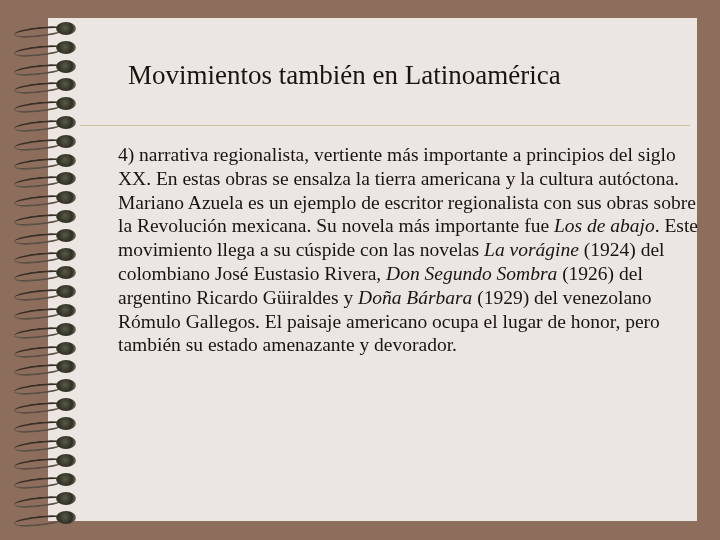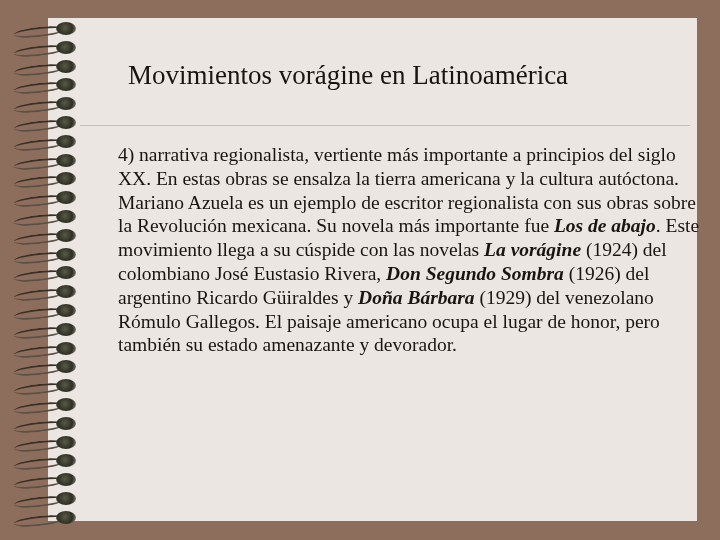--- a/index.html
+++ b/index.html
@@ -5,21 +5,21 @@
   html, body { margin:0; padding:0; }
   body { width:720px; height:540px; background:#8d6e5c; position:relative; overflow:hidden; font-family:"Liberation Serif","DejaVu Serif",serif; }
   .page { position:absolute; left:48px; top:18px; width:649px; height:503px; background:#ebe6e2; }
   .rings { position:absolute; left:0; top:0; width:90px; height:540px; }
   .ring { position:absolute; left:10px; width:70px; height:14px; }
   .ring .wire { position:absolute; left:4px; top:5px; width:50px; height:6px; border-radius:50%; border-top:2px solid #3a2f26; border-bottom:2px solid #5c5046; transform:skewY(-6deg); }
   .ring .hole { position:absolute; left:46px; top:0px; width:20px; height:13px; border-radius:50%; background:radial-gradient(circle at 45% 45%, #5a5a48 0%, #2e2e24 55%, #9a9a88 100%); }
   .title { position:absolute; left:128px; top:60px; font-size:27px; color:#1a1410; white-space:nowrap; }
   .rule { position:absolute; left:80px; top:125px; width:610px; height:1px; background:#cbbfa6; }
   .body { position:absolute; left:118px; top:143px; width:595px; font-size:19.5px; line-height:23.8px; color:#1a1410; }
-  .body i { font-style:italic;font-weight:bold; }
+  .body i { font-style:italic; }
 </style>
 </head>
 <body>
 
 <div class="page"></div>
 <div class="rings" id="rings">
     <div class="ring" style="top: 22px;">
       <div class="wire"></div>
       <div class="hole"></div>
     </div>
@@ -122,17 +122,17 @@
     <div class="ring" style="top: 492px;">
       <div class="wire"></div>
       <div class="hole"></div>
     </div>
     <div class="ring" style="top: 510.8px;">
       <div class="wire"></div>
       <div class="hole"></div>
     </div>
   </div>
 
-<div class="title">Movimientos vorágine en Latinoamérica</div>
+<div class="title">Movimientos también en Latinoamérica</div>
 <div class="rule"></div>
 <div class="body" id="body">
   <span>4) narrativa regionalista, vertiente más importante a principios del siglo XX. En estas obras se ensalza la tierra americana y la cultura autóctona. Mariano Azuela es un ejemplo de escritor regionalista con sus obras sobre la Revolución mexicana. Su novela más importante fue </span><i>Los de abajo</i><span>. Este movimiento llega a su cúspide con las novelas </span><i>La vorágine</i><span> (1924) del colombiano José Eustasio Rivera, </span><i>Don Segundo Sombra</i><span> (1926) del argentino Ricardo Güiraldes y </span><i>Doña Bárbara</i><span> (1929) del venezolano Rómulo Gallegos. El paisaje americano ocupa el lugar de honor, pero también su estado amenazante y devorador.</span>
 </div>
 
 </body></html>

